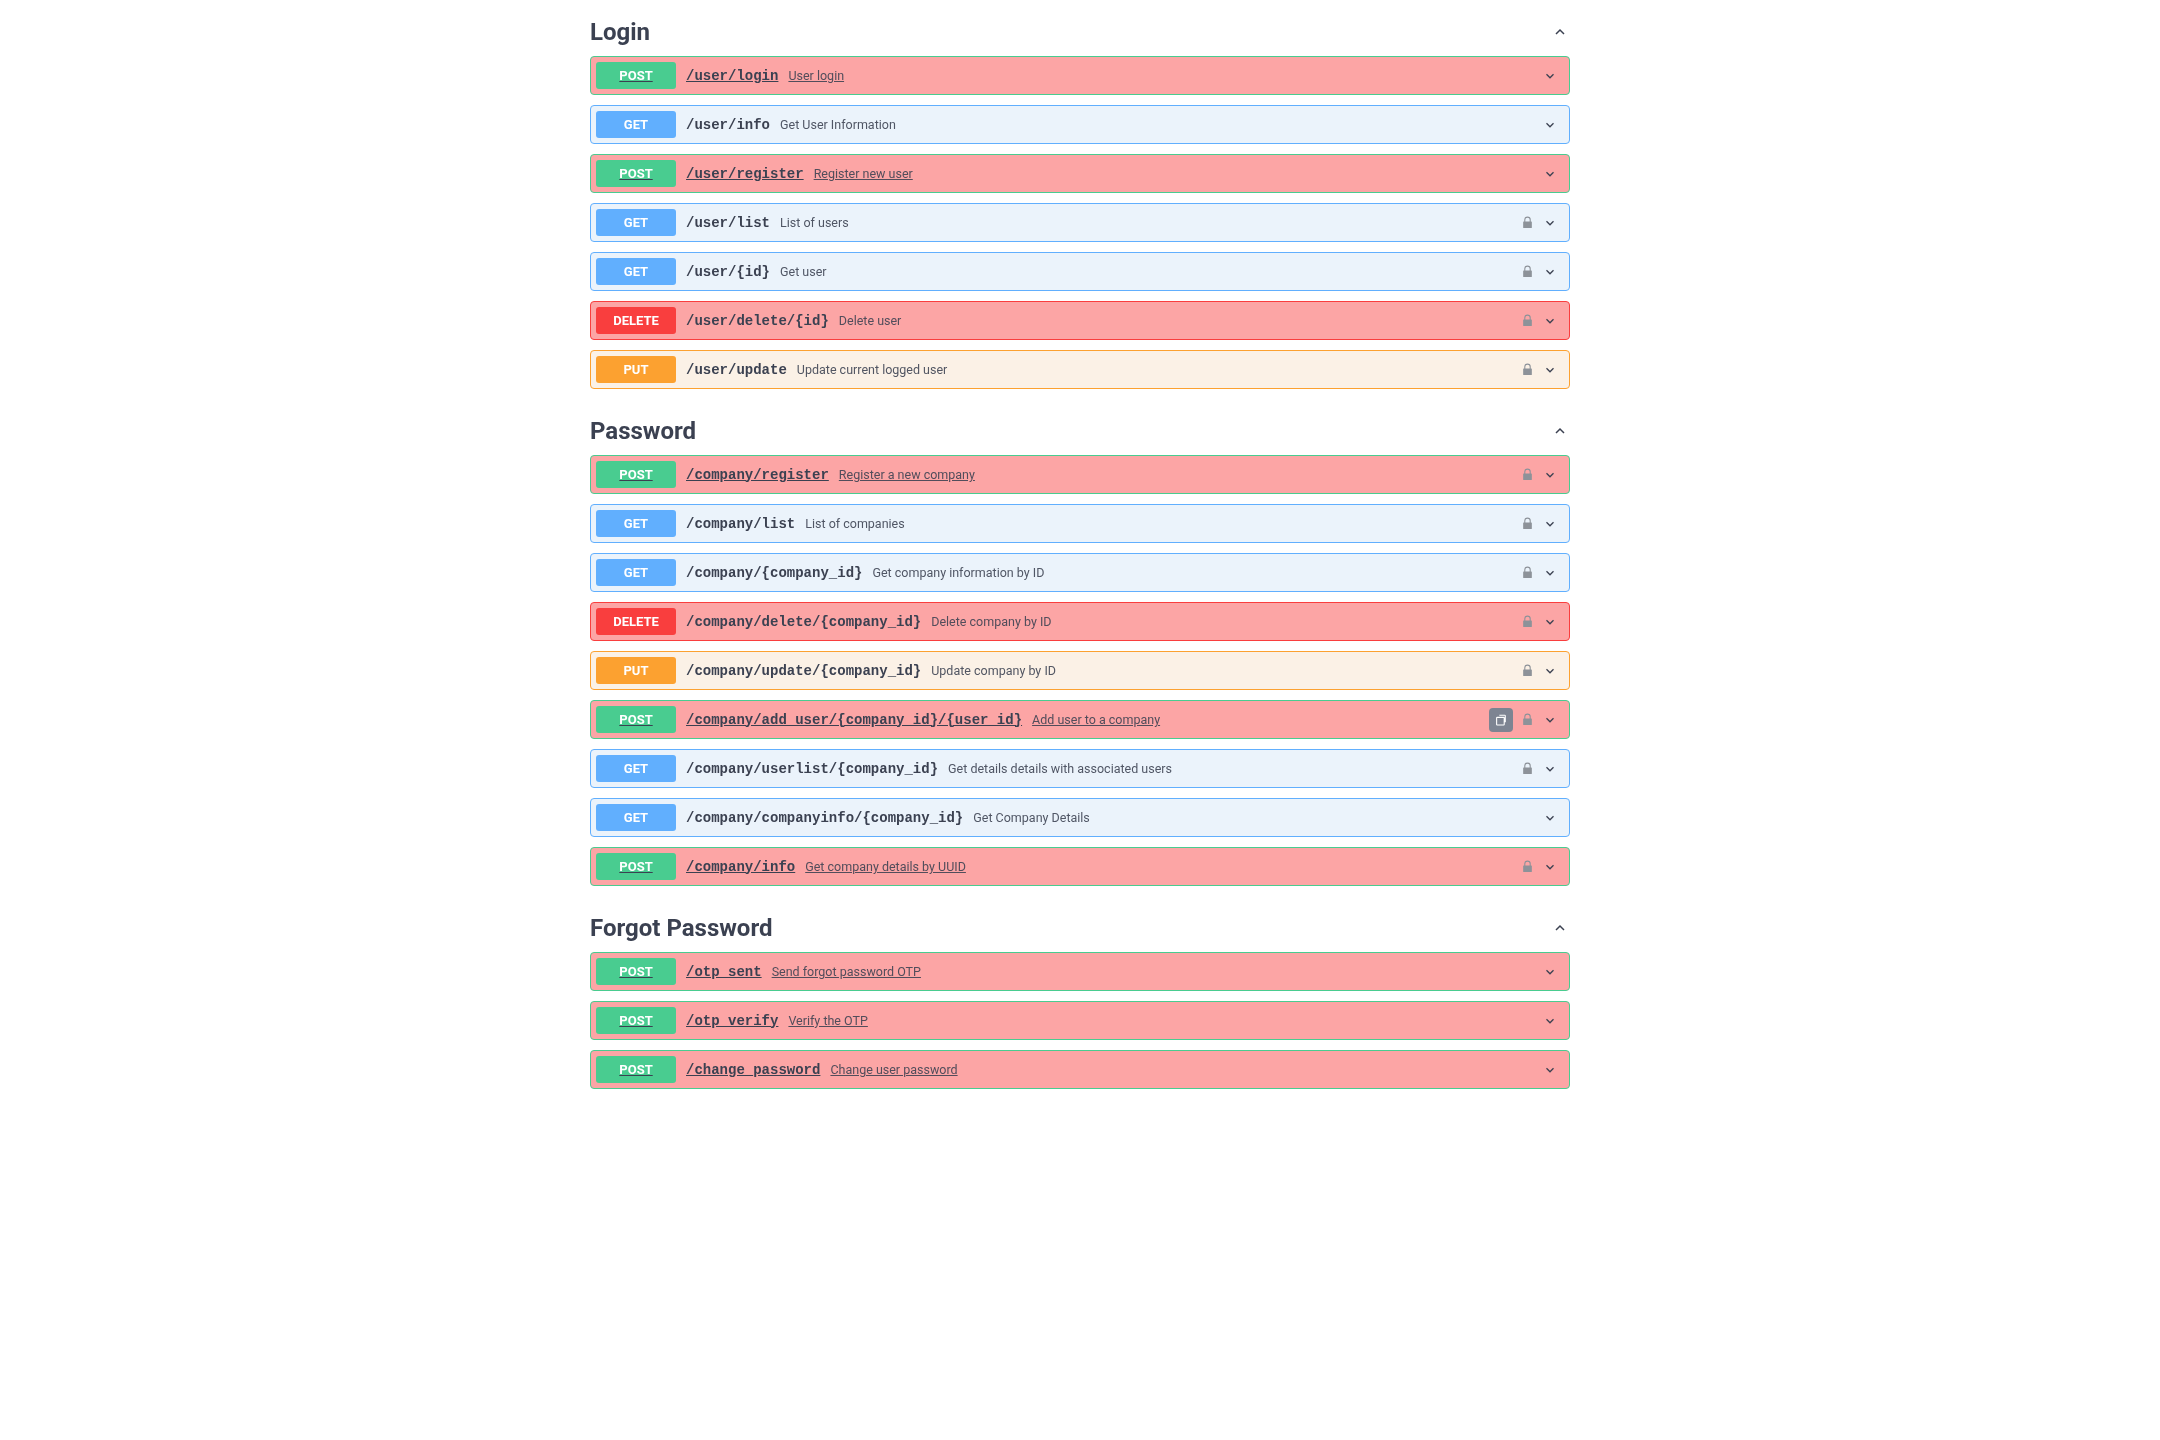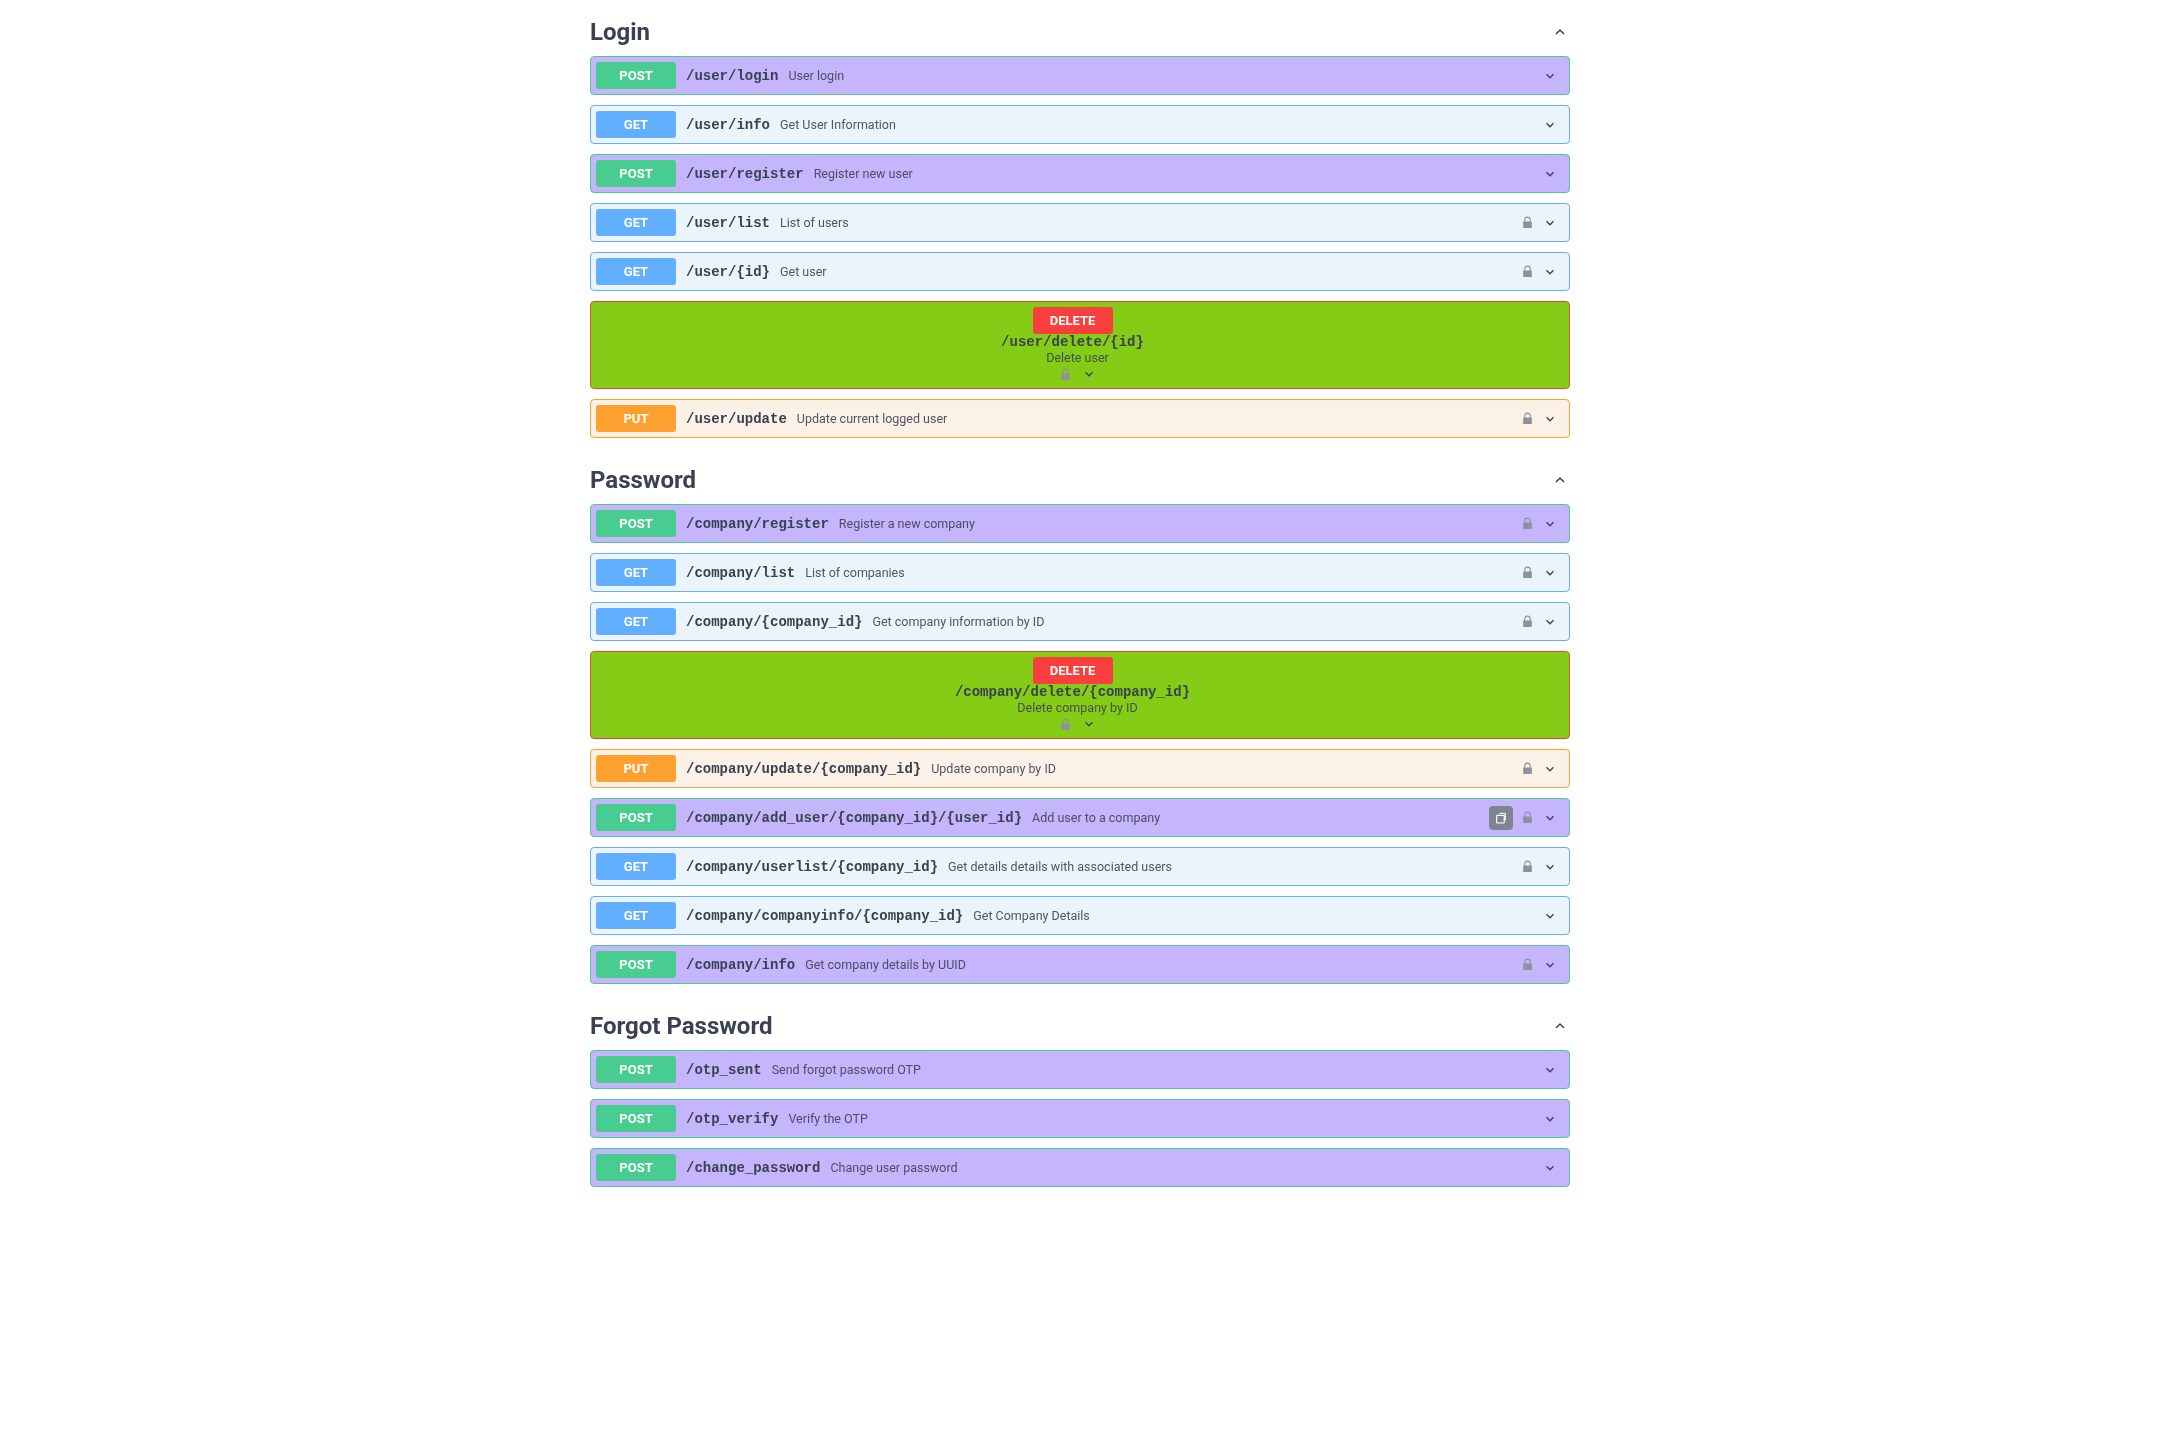--- a/index.html
+++ b/index.html
@@ -39,23 +39,23 @@
 .chevron svg { width: 16px; height: 16px; stroke: #3b4151; stroke-width: 2.2; fill: none; }
 .op {
   border: 1px solid;
   border-radius: 4px;
   margin-bottom: 10px;
   display: flex;
   align-items: center;
   padding: 5px 10px 5px 5px;
   cursor: pointer;
 }
-.op.post   { background: #c4b5fd; border-color: #49cc90; }
+.op.post   { background: #fca5a5; border-color: #49cc90; text-decoration: underline; }
 .op.get    { background: #ebf3fb; border-color: #61affe; }
-.op.delete { background: #84cc16; border-color: #f93e3e; flex-direction: column; }
+.op.delete { background: #fca5a5; border-color: #f93e3e; }
 .op.put    { background: #fbf1e6; border-color: #fca130; }
 .method {
   min-width: 80px;
   text-align: center;
   color: #fff;
   font-weight: 700;
   font-size: 13px;
   padding: 6px 0;
   border-radius: 3px;
   margin-right: 10px;

